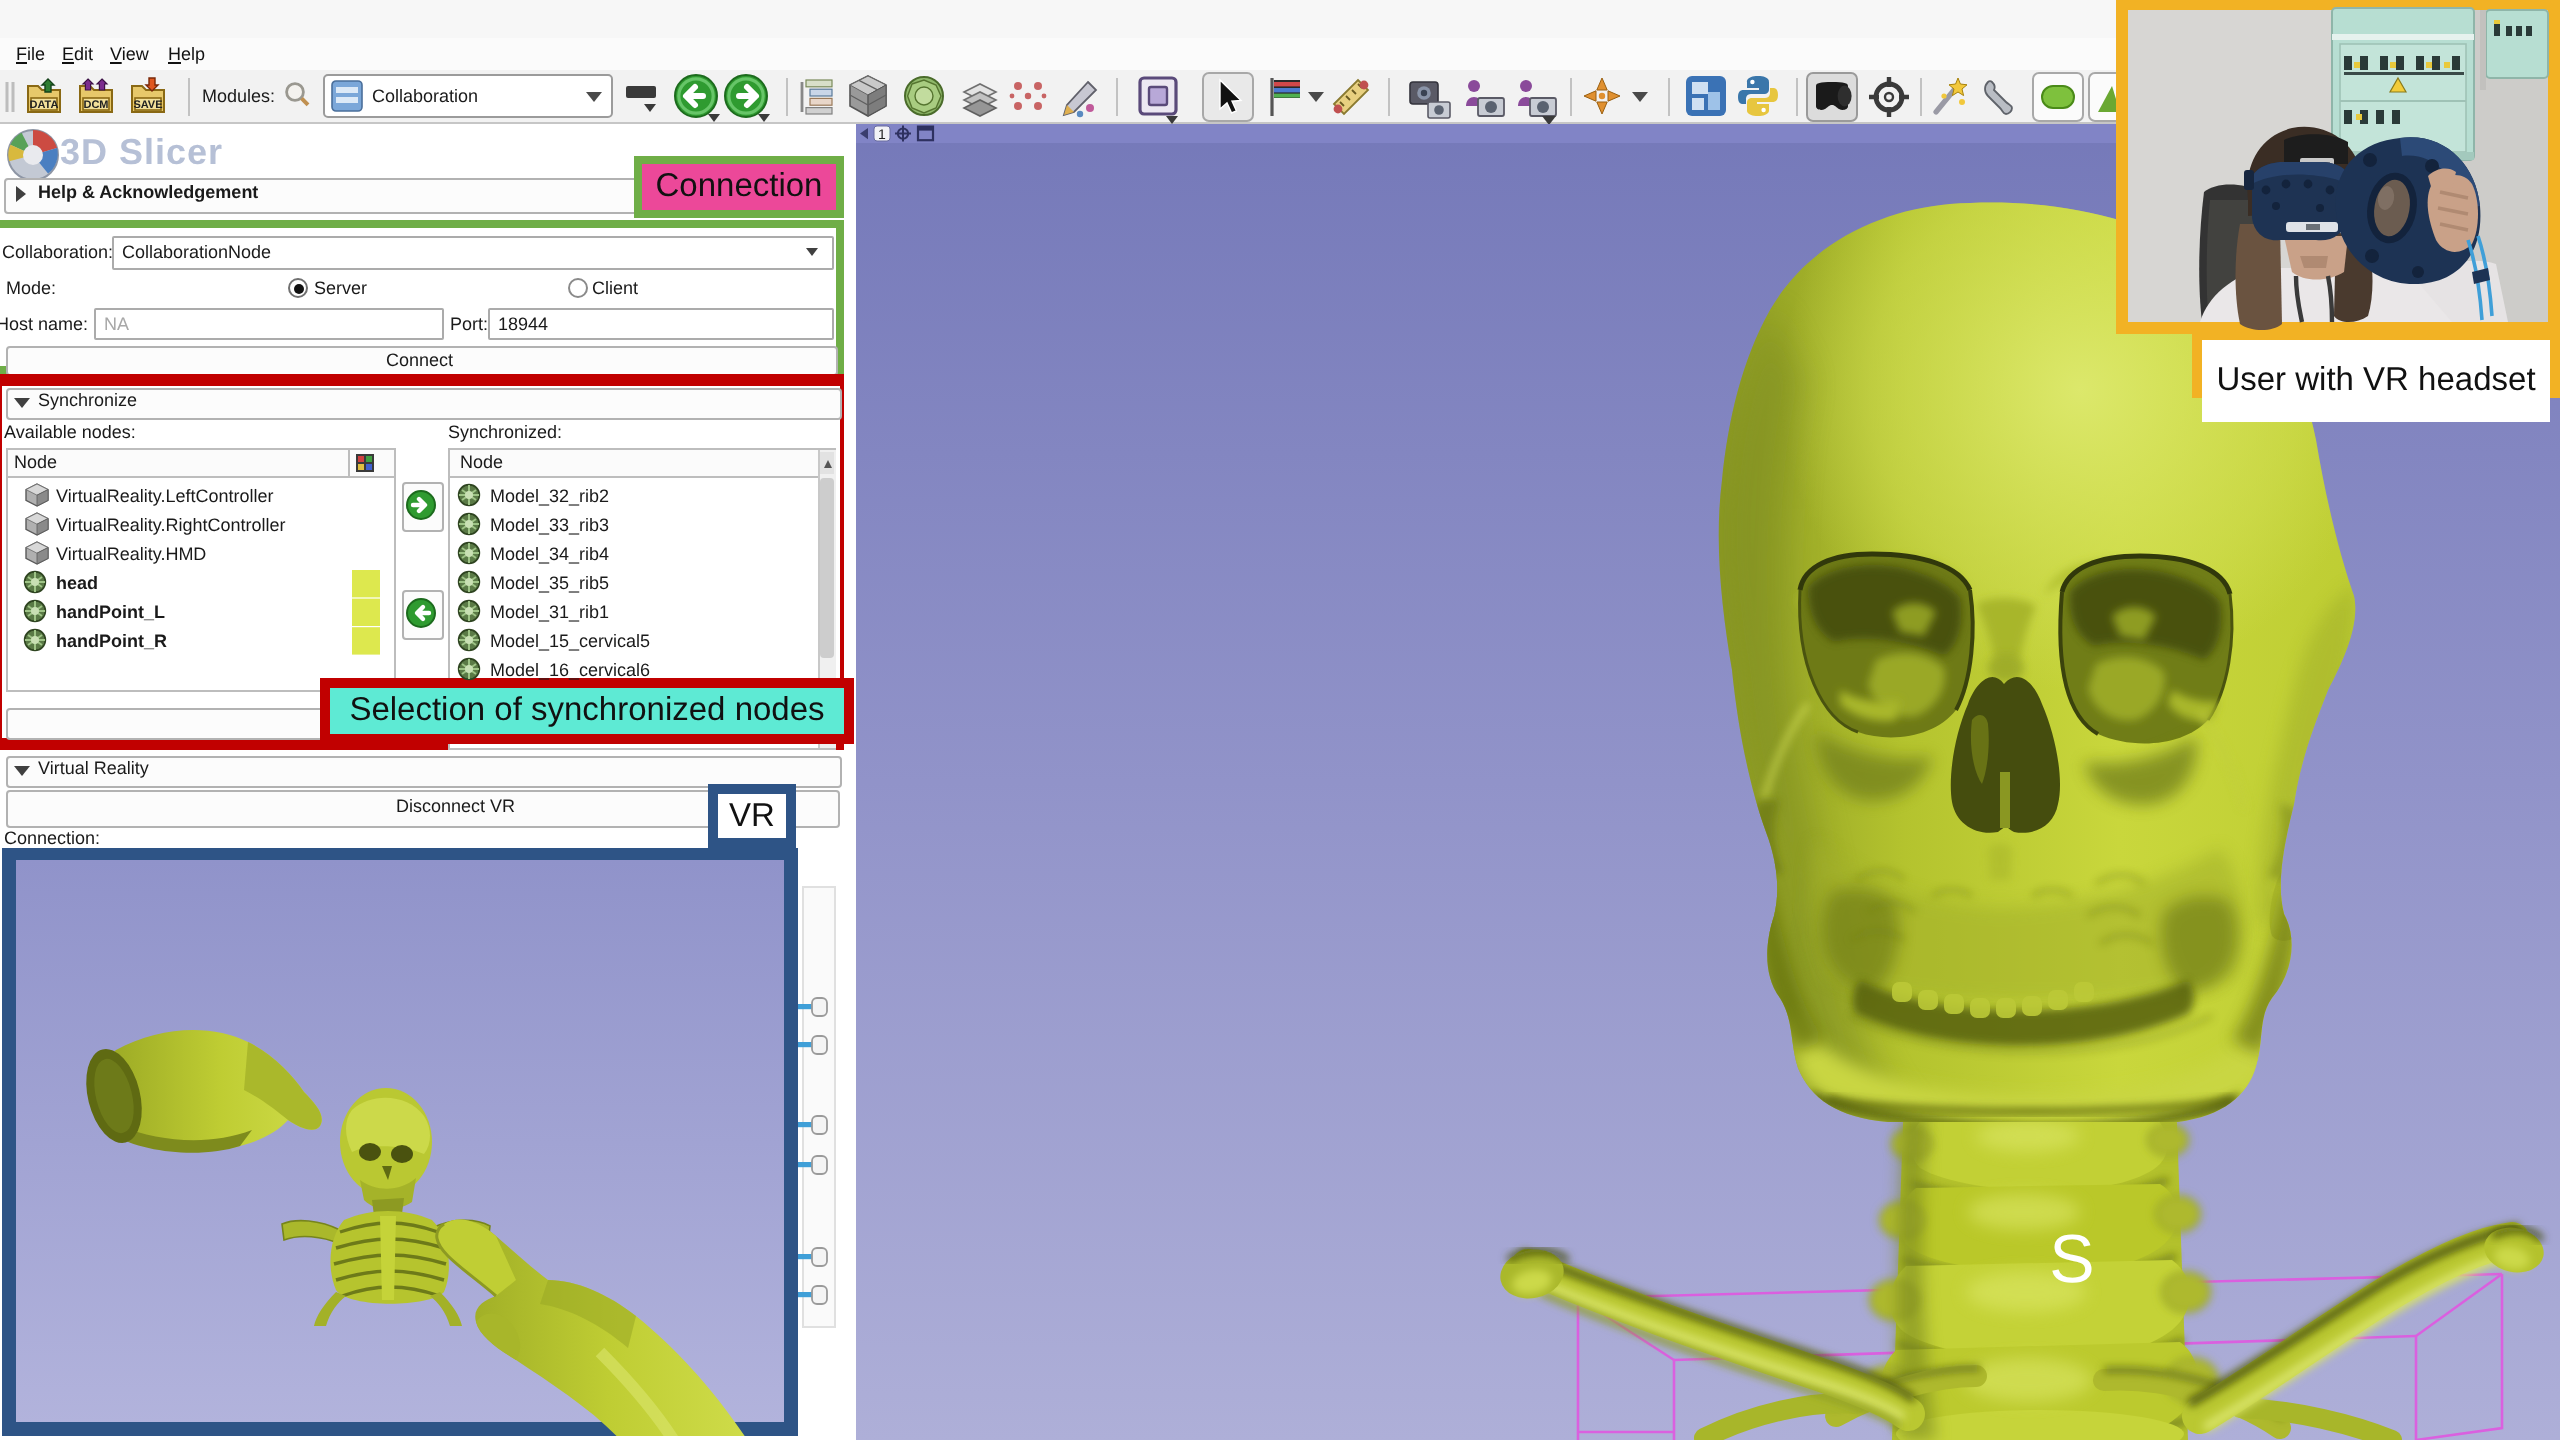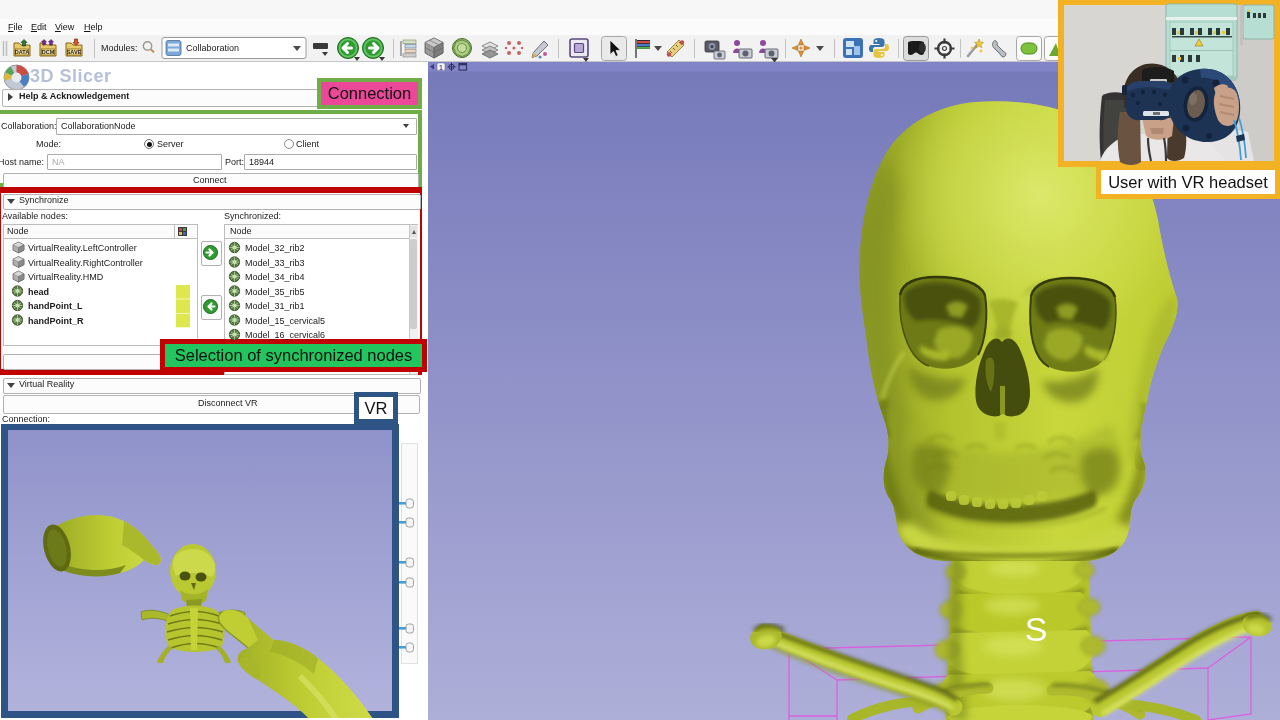--- a/index.html
+++ b/index.html
@@ -252,21 +252,21 @@
 
   <div class="abs qtbox" style="left:2px;top:89px;width:419px;height:16px;"></div>
   <div class="abs" style="left:8px;top:93px;width:0;height:0;border-left:5px solid #404040;border-top:4px solid transparent;border-bottom:4px solid transparent;"></div>
   <div class="abs t11" style="left:19px;top:91px;font-weight:bold;">Help &amp; Acknowledgement</div>
 
   <div class="abs" style="left:-4px;top:110px;width:426px;height:77px;border:4px solid #6fae47;background:#fff;box-sizing:border-box;"></div>
   <div class="abs t11" style="left:1px;top:121px;">Collaboration:</div>
   <div class="abs field" style="left:56px;top:118px;width:359px;height:15px;"></div>
   <div class="abs t11" style="left:61px;top:121px;">CollaborationNode</div>
   <div class="abs" style="left:403px;top:124px;width:0;height:0;border-top:4px solid #404040;border-left:3.5px solid transparent;border-right:3.5px solid transparent;"></div>
-  <div class="abs t11" style="left:3px;top:139px;margin-left:33px;">Mode:</div>
+  <div class="abs t11" style="left:3px;top:139px;">Mode:</div>
   <div class="abs" style="left:144px;top:139px;width:8px;height:8px;border:1px solid #707070;border-radius:50%;background:#fff;"></div>
   <div class="abs" style="left:146.5px;top:141.5px;width:5px;height:5px;border-radius:50%;background:#111;"></div>
   <div class="abs t11" style="left:157px;top:139px;">Server</div>
   <div class="abs" style="left:284px;top:139px;width:8px;height:8px;border:1px solid #8a8a8a;border-radius:50%;background:#fff;"></div>
   <div class="abs t11" style="left:296px;top:139px;">Client</div>
   <div class="abs t11" style="left:-2px;top:157px;">Host name:</div>
   <div class="abs field" style="left:47px;top:154px;width:173px;height:14px;"></div>
   <div class="abs" style="left:52px;top:157px;font-size:9px;color:#a8a8a8;">NA</div>
   <div class="abs t11" style="left:225px;top:157px;">Port:</div>
   <div class="abs field" style="left:244px;top:154px;width:171px;height:14px;"></div>
@@ -760,21 +760,21 @@
 
     <path d="M1234,120 C1238,132 1240,146 1241,160 M1239,118 C1243,130 1245,144 1246,158" stroke="#3f9fd8" stroke-width="1.8" fill="none"></path>
     <path d="M1236,136 L1244,134 L1245,140 L1237,142 Z" fill="#1d3354"></path>
   </g>
 </svg>
 
 <div class="abs" id="annot-content" style="left:0;top:0;width:1280px;height:720px;pointer-events:none;">
 
   <div class="abs" style="left:317px;top:78px;width:105px;height:31px;background:#ec4899;border:4px solid #6fae47;box-sizing:border-box;display:flex;align-items:center;justify-content:center;font-size:16.5px;color:#111;">Connection</div>
 
-  <div class="abs" style="left:160px;top:339px;width:267px;height:33px;background:#22c55e;border:5px solid #c10000;box-sizing:border-box;display:flex;align-items:center;justify-content:center;font-size:16.5px;color:#111;white-space:nowrap;">Selection of synchronized nodes</div>
+  <div class="abs" style="left:160px;top:339px;width:267px;height:33px;background:#5eead4;border:5px solid #c10000;box-sizing:border-box;display:flex;align-items:center;justify-content:center;font-size:16.5px;color:#111;white-space:nowrap;">Selection of synchronized nodes</div>
 
   <div class="abs" style="left:354px;top:392px;width:44px;height:32px;background:#fff;border:5px solid #2e5486;box-sizing:border-box;display:flex;align-items:center;justify-content:center;font-size:16.5px;color:#111;">VR</div>
 
   <div class="abs" style="left:1096px;top:166px;width:184px;height:33px;background:#f2b224;box-sizing:border-box;"></div>
-  <div class="abs" style="left:1101px;top:170px;width:174px;height:24px;background:#fff;display:flex;align-items:center;justify-content:center;font-size:16.5px;color:#111;white-space:nowrap;">User with VR headset</div>
+  <div class="abs" style="left:1101px;top:170px;width:174px;height:41px;background:#fff;display:flex;align-items:center;justify-content:center;font-size:16.5px;color:#111;white-space:nowrap;">User with VR headset</div>
 </div>
 
 </div>
 
 </body></html>

